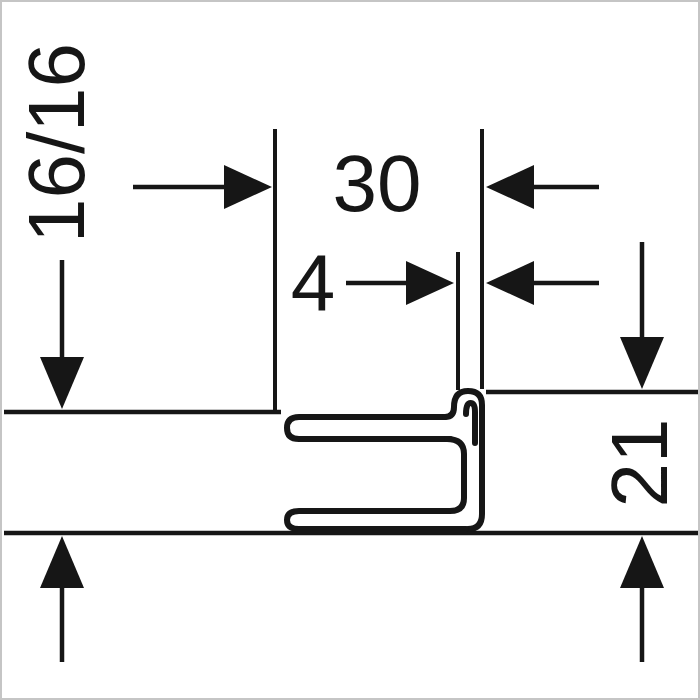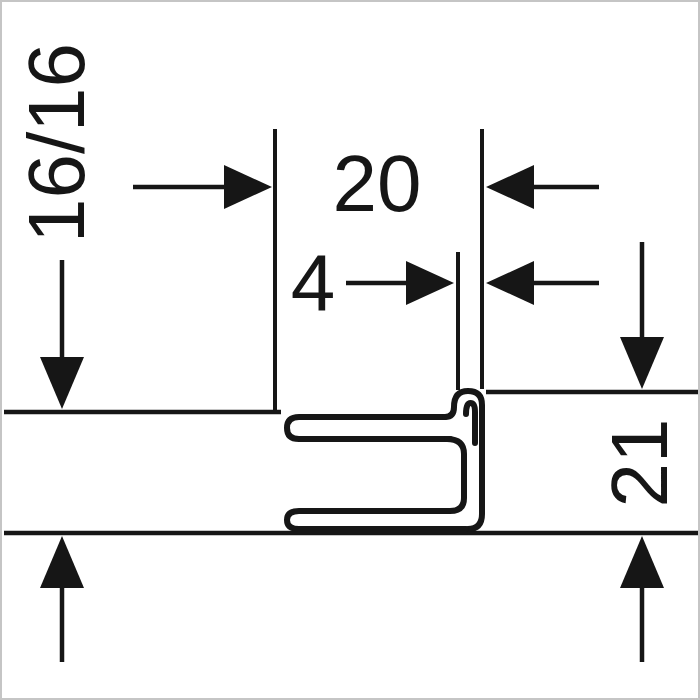--- a/index.html
+++ b/index.html
@@ -86,19 +86,19 @@
     <g stroke="#161616" stroke-width="6" fill="none" stroke-linecap="round" stroke-linejoin="round">
       <path d="M 448 437 H 297 Q 285 437 285 426 Q 285 415 297 415 H 443"></path>
       <path d="M 443 415 Q 452 415 452 405 Q 452 389 466 389 Q 480 389 480 403 V 512 Q 480 527 466 527"></path>
       <path d="M 445 437 Q 462 437 462 452 V 496 Q 462 509 448 509 H 297 Q 285 509 285 518 Q 285 527 297 527 H 464"></path>
       <path d="M 464 412 Q 464 401 468.5 401 Q 473 401 473 410 V 441"></path>
     </g>
   </svg>
 
   <div class="dim-label vertical" style="left:55px; top:141px;">16/16</div>
 
-  <div class="dim-label" style="left:375px; top:182px;">20</div>
+  <div class="dim-label" style="left:375px; top:182px;">30</div>
 
   <div class="dim-label" style="left:311px; top:281px;">4</div>
 
   <div class="dim-label vertical" style="left:638px; top:461px;">21</div>
 
 </div>
 
 </body></html>

